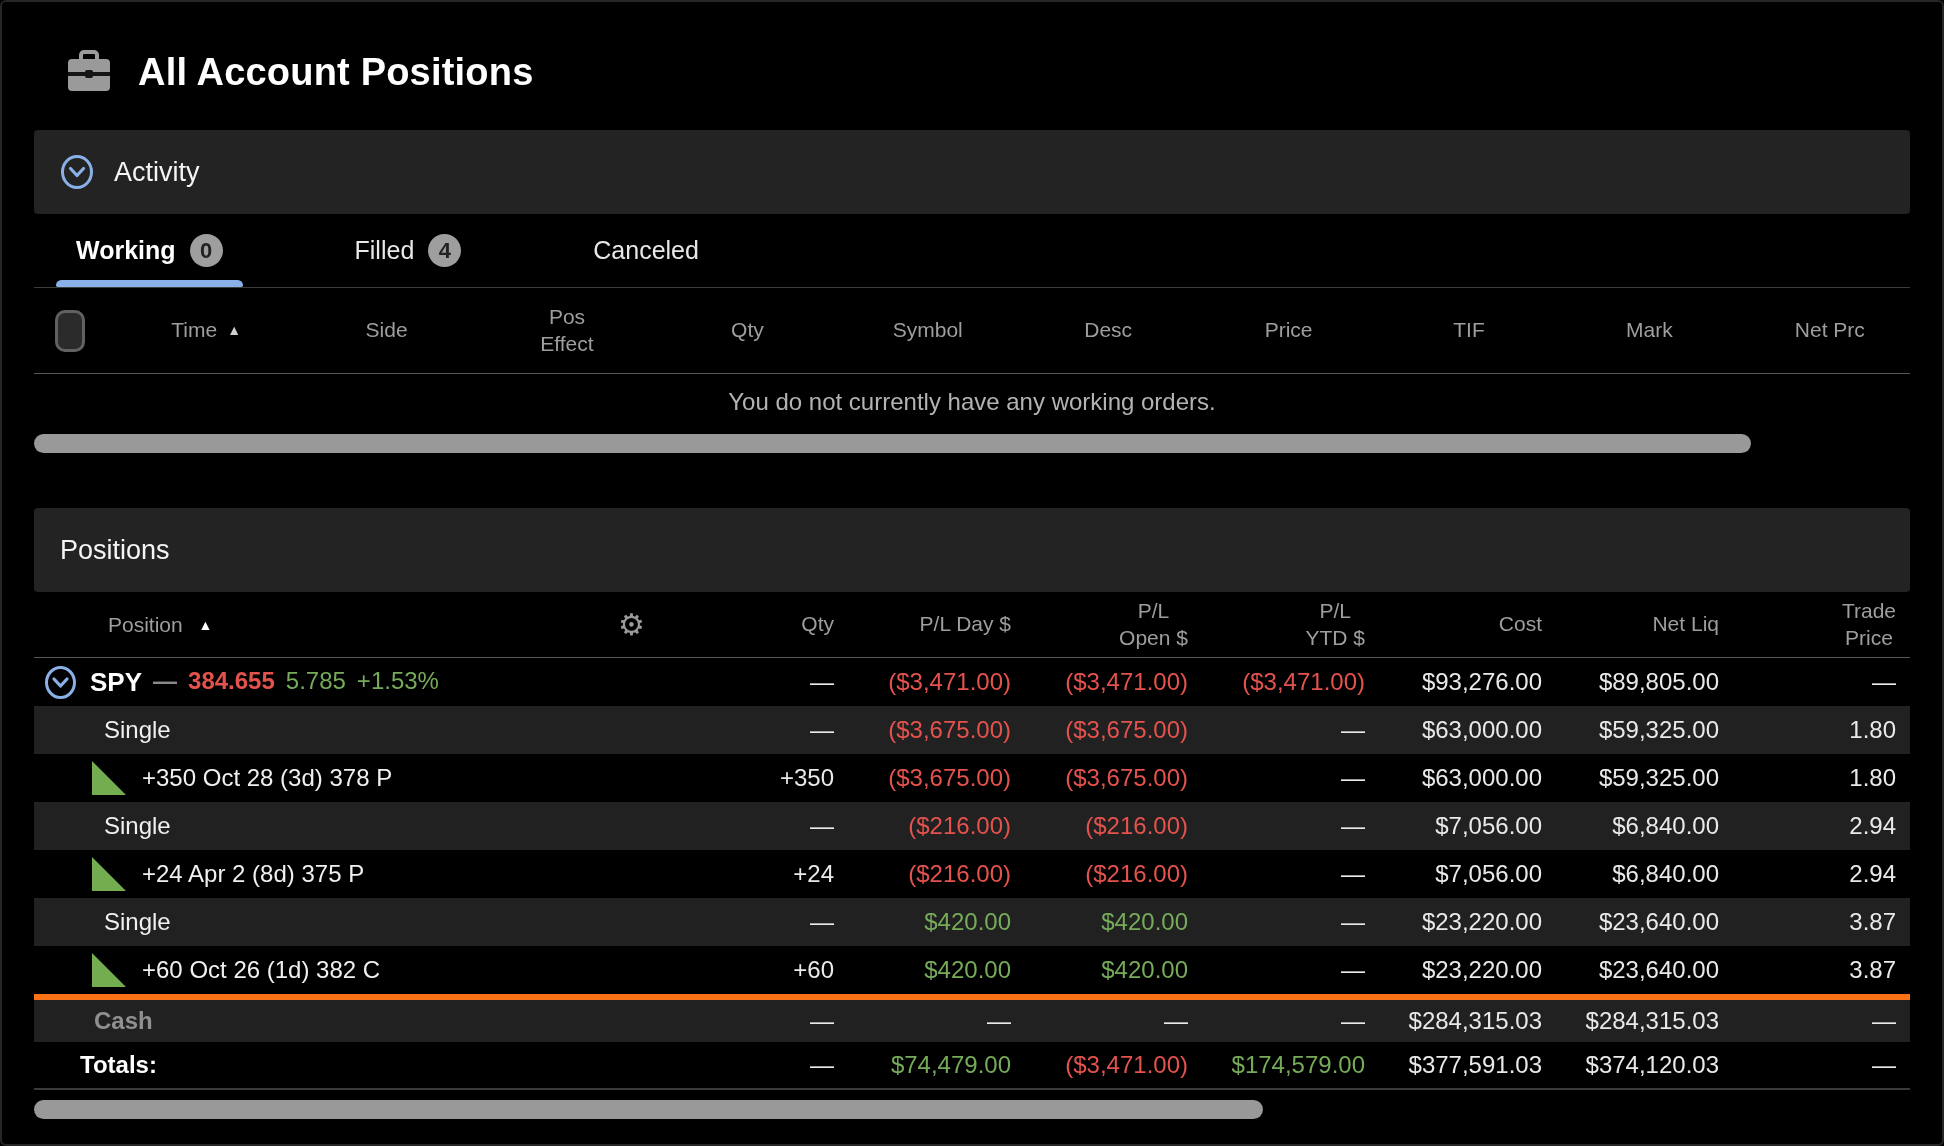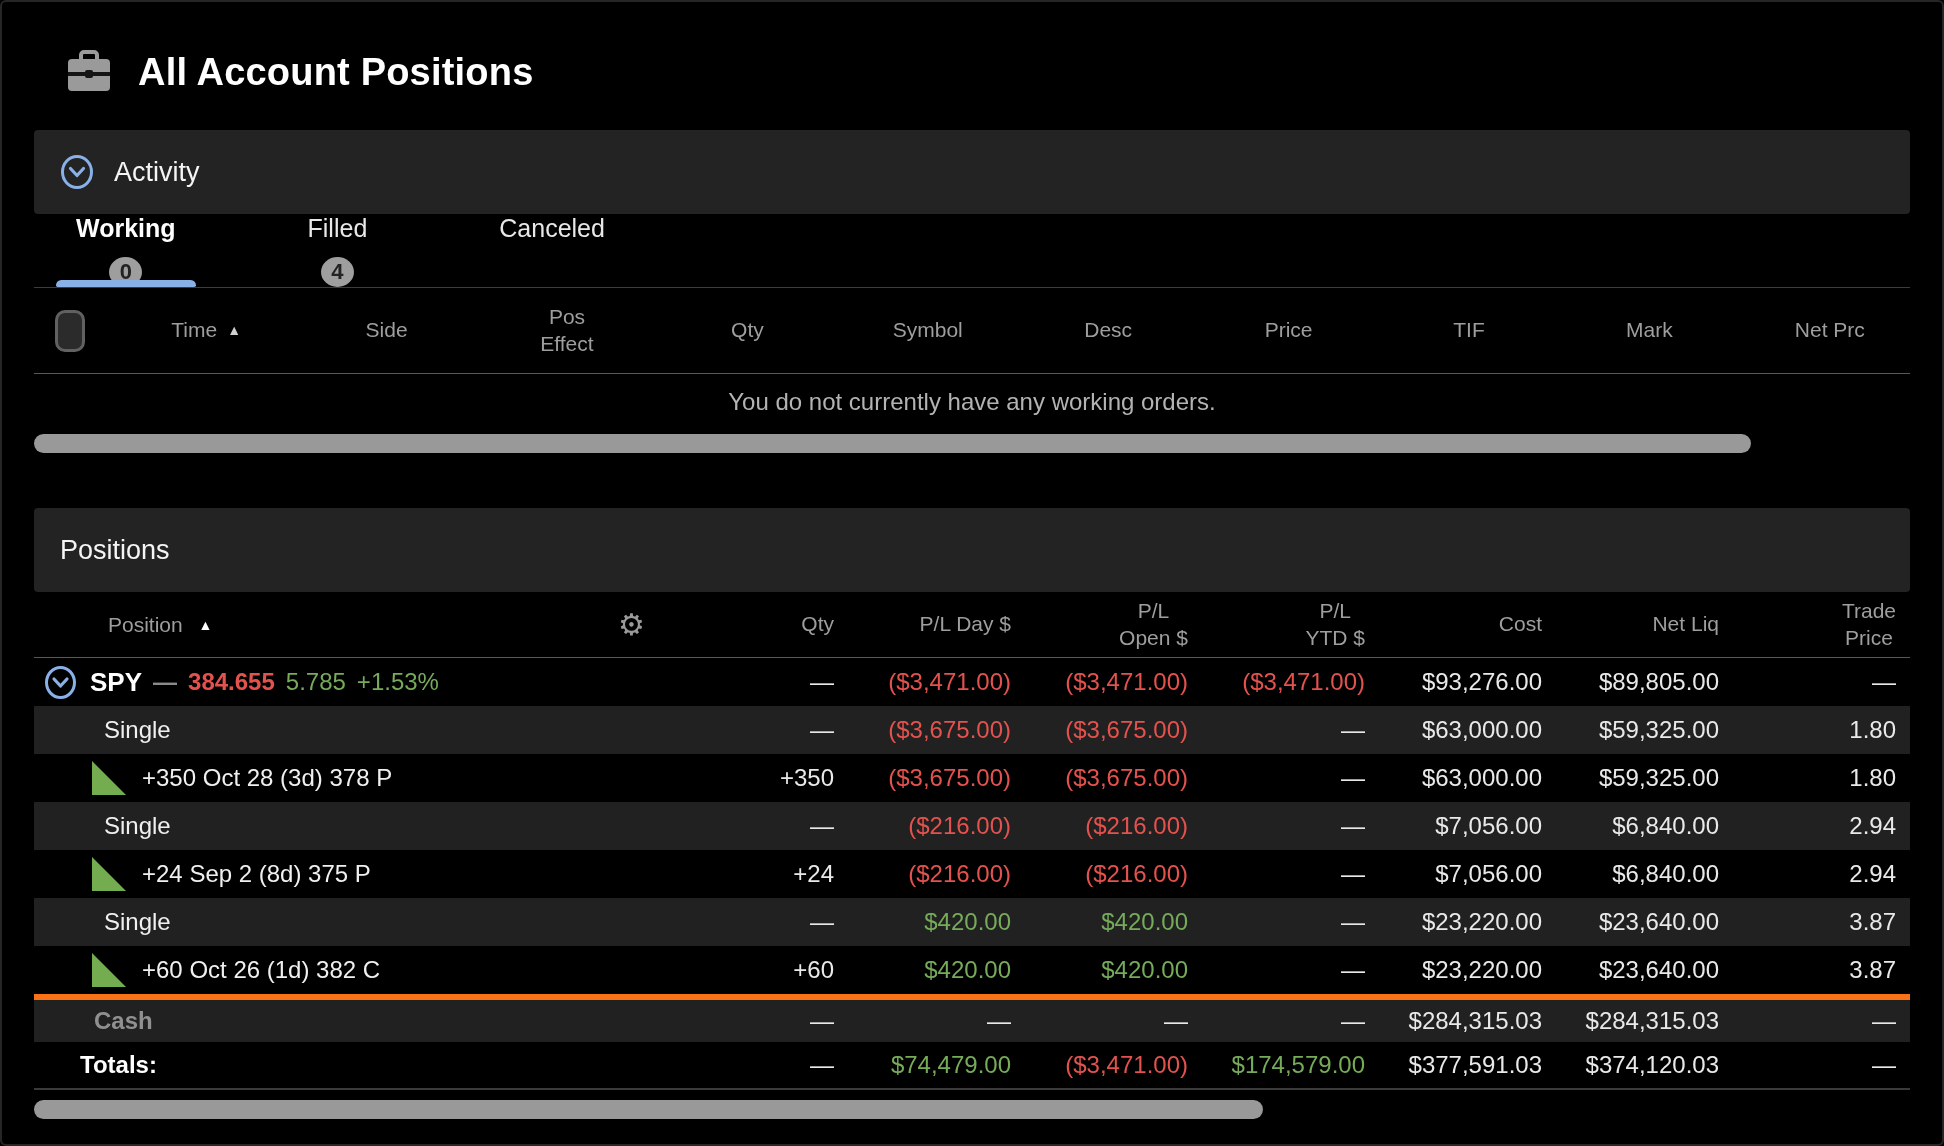--- a/index.html
+++ b/index.html
@@ -23,21 +23,21 @@
   
   .panel{margin:0 32px;}
   .activity-panel{margin-top:22px;}
   .panel-bar{height:84px;background:var(--panel);border-radius:4px;display:flex;align-items:center;padding-left:26px;gap:20px;}
   .panel-title{font-size:27px;font-weight:500;color:#f5f5f5;}
   .chev-circle-btn{display:inline-flex;align-items:center;}
 
   
   .tabs-row{height:74px;display:flex;align-items:center;justify-content:space-between;border-bottom:1px solid #3c3c3c;padding-left:28px;}
   .tabs{display:flex;align-items:center;gap:104px;height:100%;}
-  .tab{position:relative;display:flex;align-items:center;gap:14px;height:100%;padding:0 14px;cursor:pointer;font-size:25px;font-weight:500;color:#e8e8e8;flex-direction:column;}
+  .tab{position:relative;display:flex;align-items:center;gap:14px;height:100%;padding:0 14px;cursor:pointer;font-size:25px;font-weight:500;color:#e8e8e8;}
   .tab.active{font-weight:800;color:#fff;}
   .tab.active::after{content:"";position:absolute;left:-6px;right:-6px;bottom:0;height:7px;background:var(--blue);border-radius:6px 6px 2px 2px;}
   .badge{min-width:33px;height:33px;border-radius:50%;background:#9e9e9e;color:#232323;font-size:22px;font-weight:700;display:inline-flex;align-items:center;justify-content:center;}
   .view-history{display:flex;align-items:center;gap:12px;font-size:25px;font-weight:800;color:#fff;cursor:pointer;text-decoration:none;}
   .view-history .arrow{color:#9a9a9a;font-size:19px;}
 
   
   .act-header{display:grid;grid-template-columns:72px repeat(10,1fr);align-items:center;height:86px;border-bottom:1px solid #585858;gap:20px;}
   .hcell{color:var(--hdr);font-size:21px;font-weight:500;text-align:center;}
   .hlabel{display:inline-block;white-space:pre-line;line-height:1.25;text-align:center;}
@@ -75,21 +75,21 @@
   .group  .label-cell{padding-left:70px;}
   .leg    .label-cell{padding-left:58px;}
   .cash   .label-cell{padding-left:60px;}
   .totals .label-cell{padding-left:46px;}
 
   .chev-circle{display:none;margin-right:13px;line-height:0;cursor:pointer;}
   .symbol .chev-circle{display:inline-block;}
   .leg-tri{display:none;width:34px;height:34px;background:#74ad50;clip-path:polygon(0 0,0 100%,100% 100%);margin-right:16px;flex:none;}
   .leg .leg-tri{display:inline-block;}
 
-  .plabel{color:#f0f0f0;font-weight:500;display:inline-flex;align-items:center;gap:11px;}
+  .plabel{color:#f0f0f0;font-weight:500;display:inline-flex;align-items:flex-start;gap:11px;}
   .cash .plabel{color:#909090;font-weight:700;}
   .totals .plabel{font-weight:800;color:#fff;}
   .lp-sym{color:#fff;font-weight:800;font-size:26px;}
   .lp-dim{color:#8a8a8a;font-weight:600;}
   .lp-neg{color:var(--red);font-weight:700;}
   .lp-pos{color:var(--green);font-weight:400;}
 </style>
 </head>
 <body>
 
@@ -307,21 +307,21 @@
           <div class="cell num">—</div>
           <div class="cell num">$7,056.00</div>
           <div class="cell num">$6,840.00</div>
           <div class="cell num">2.94</div>
         </div>
 
   <div class="prow pos-grid leg">
     <div class="cell label-cell">
 
       <span class="leg-tri"></span>
-      <span class="plabel">+24 Sep 2 (8d) 375 P</span>
+      <span class="plabel">+24 Apr 2 (8d) 375 P</span>
     </div>
   <div class="cell num">+24</div>
           <div class="cell num neg">($216.00)</div>
           <div class="cell num neg">($216.00)</div>
           <div class="cell num">—</div>
           <div class="cell num">$7,056.00</div>
           <div class="cell num">$6,840.00</div>
           <div class="cell num">2.94</div>
         </div>
 

